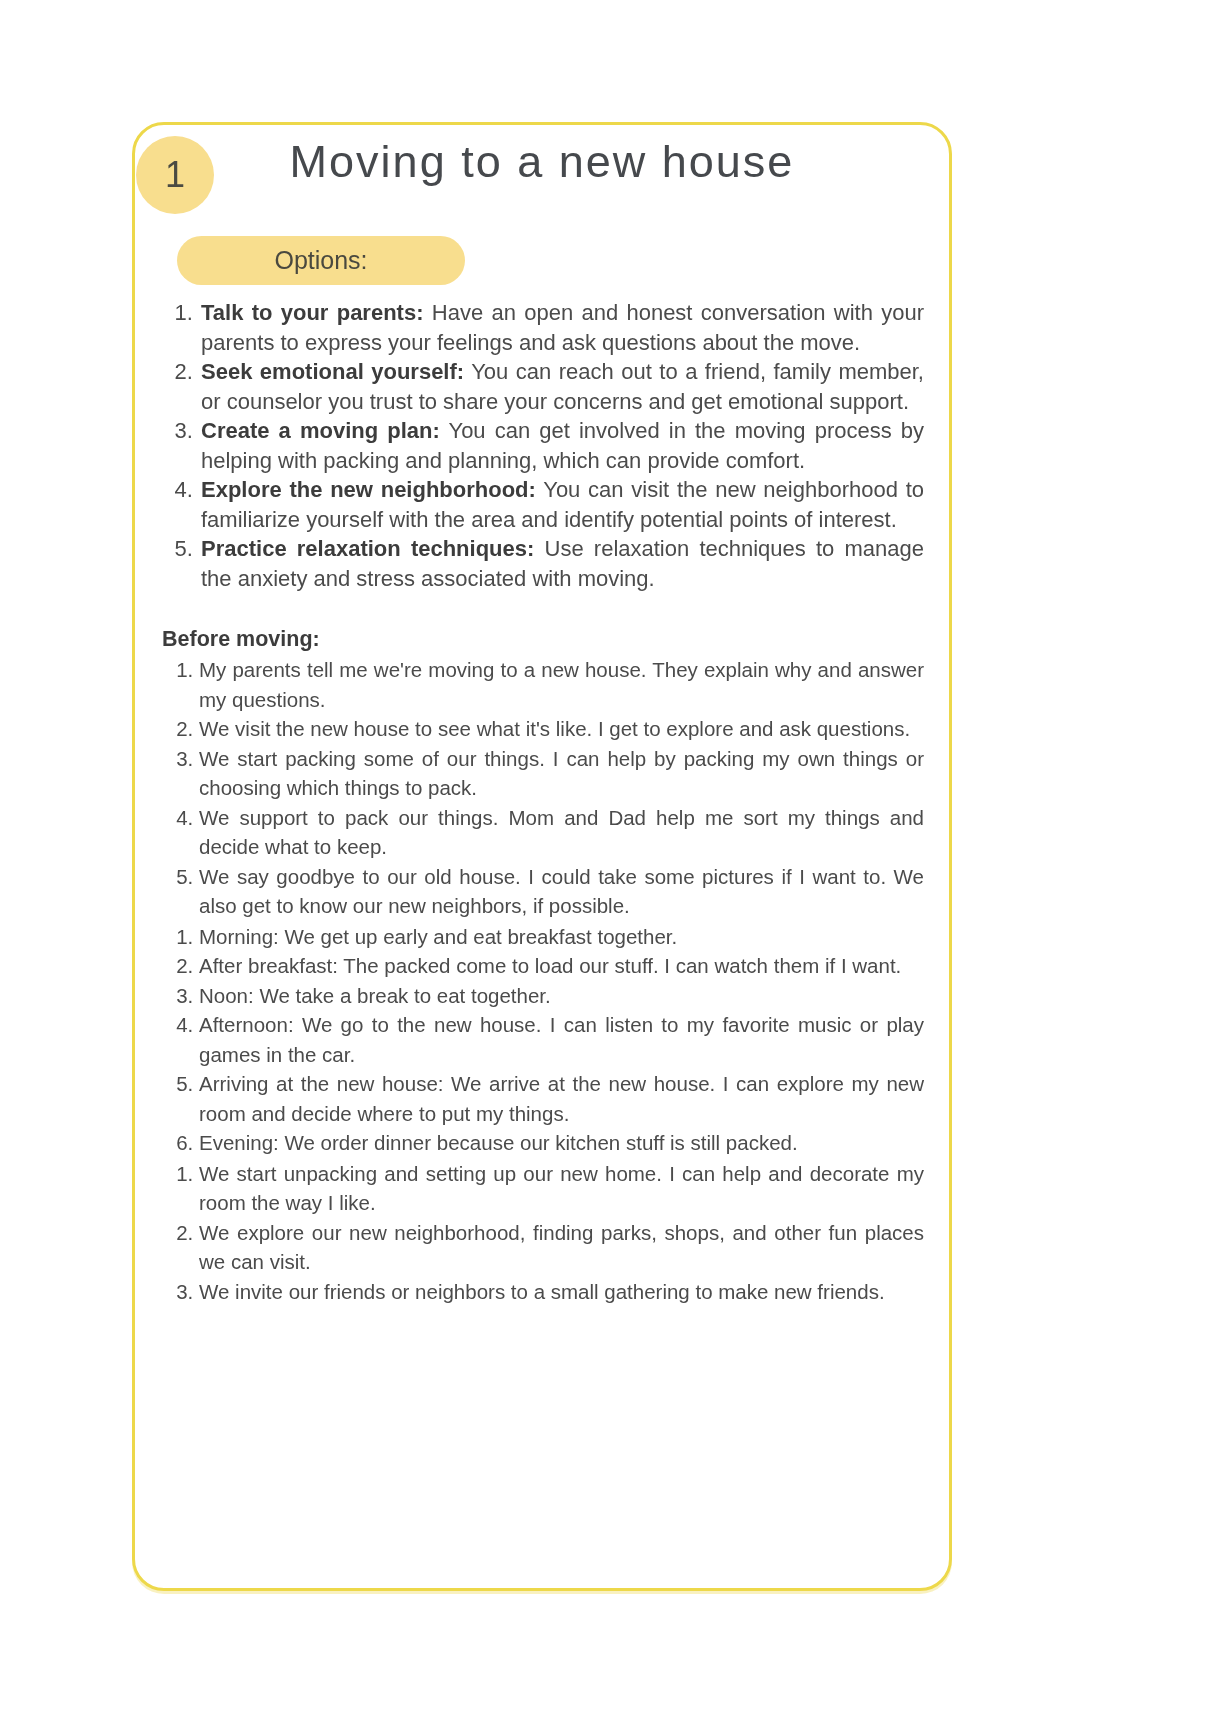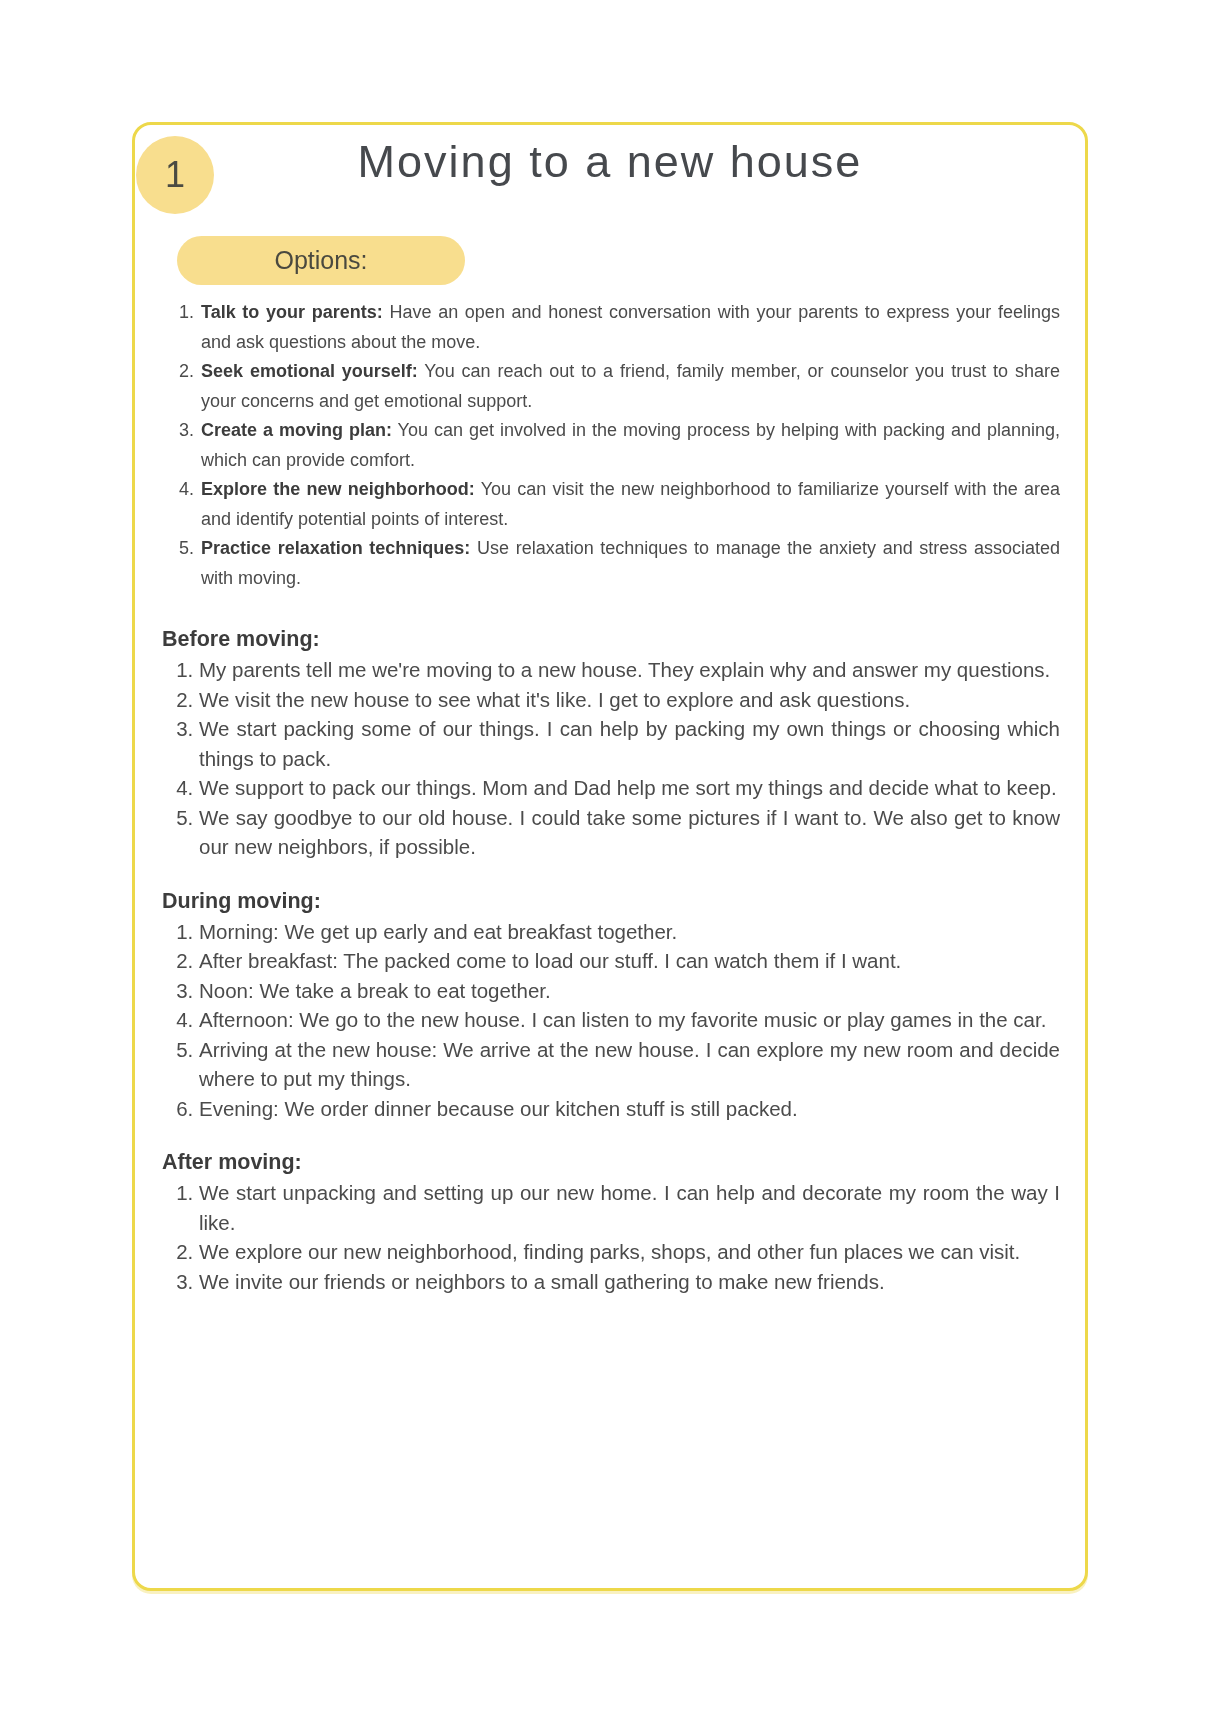--- a/index.html
+++ b/index.html
@@ -10,23 +10,23 @@
   html,body{background:#ffffff;}
   body{
     width:1214px;height:1717px;
     position:relative;
     font-family:"Liberation Sans","DejaVu Sans",sans-serif;
     color:#4b4b4b;
   }
   .card{
     position:absolute;
     left:132px;top:122px;
-    width:956px;height:1469px;
+    width:820px;height:1469px;
     border:3px solid var(--yellow-border);
-    border-radius:19px;
+    border-radius:32px;
     box-shadow:0 3px 0 rgba(237,216,74,.35);
     background:#ffffff;
   }
   .number-badge{
     position:absolute;
     left:136px;top:136px;
     width:78px;height:78px;
     border-radius:50%;
     background:var(--yellow-fill);
     display:flex;align-items:center;justify-content:center;
@@ -51,21 +51,21 @@
     background:var(--yellow-fill);
     display:flex;align-items:center;justify-content:center;
     font-size:25px;
     color:#4a493f;
   }
   .pill.options{margin-top:47px;margin-left:15px;}
   .pill.timeline{margin-top:86px;margin-left:15px;}
   ol.num-list{
     margin-top:13px;
     padding-left:37px;
-    font-size:18px;
+    font-size:22px;
     line-height:29.5px;
     text-align:justify;
     color:#4b4b4b;
   }
   ol.num-list li{padding-left:2px;}
   .lead{font-weight:bold;color:#3c3c3c;}
   .section-heading{
     font-size:21.5px;
     font-weight:bold;
     color:#3c3c3c;
@@ -109,31 +109,29 @@
 
     <div class="section-heading first">Before moving:</div>
     <ol class="timeline-list">
       <li>My parents tell me we're moving to a new house. They explain why and answer my questions.</li>
       <li>We visit the new house to see what it's like. I get to explore and ask questions.</li>
       <li>We start packing some of our things. I can help by packing my own things or choosing which things to pack.</li>
       <li>We support to pack our things. Mom and Dad help me sort my things and decide what to keep.</li>
       <li>We say goodbye to our old house. I could take some pictures if I want to. We also get to know our new neighbors, if possible.</li>
     </ol>
 
-    <div class="section-heading later">During moving:</div>
     <ol class="timeline-list">
       <li>Morning: We get up early and eat breakfast together.</li>
       <li>After breakfast: The packed come to load our stuff. I can watch them if I want.</li>
       <li>Noon: We take a break to eat together.</li>
       <li>Afternoon: We go to the new house. I can listen to my favorite music or play games in the car.</li>
       <li>Arriving at the new house: We arrive at the new house. I can explore my new room and decide where to put my things.</li>
       <li>Evening: We order dinner because our kitchen stuff is still packed.</li>
     </ol>
 
-    <div class="section-heading later">After moving:</div>
     <ol class="timeline-list">
       <li>We start unpacking and setting up our new home. I can help and decorate my room the way I like.</li>
       <li>We explore our new neighborhood, finding parks, shops, and other fun places we can visit.</li>
       <li>We invite our friends or neighbors to a small gathering to make new friends.</li>
     </ol>
 
   </div>
 </div>
 
 </body></html>

